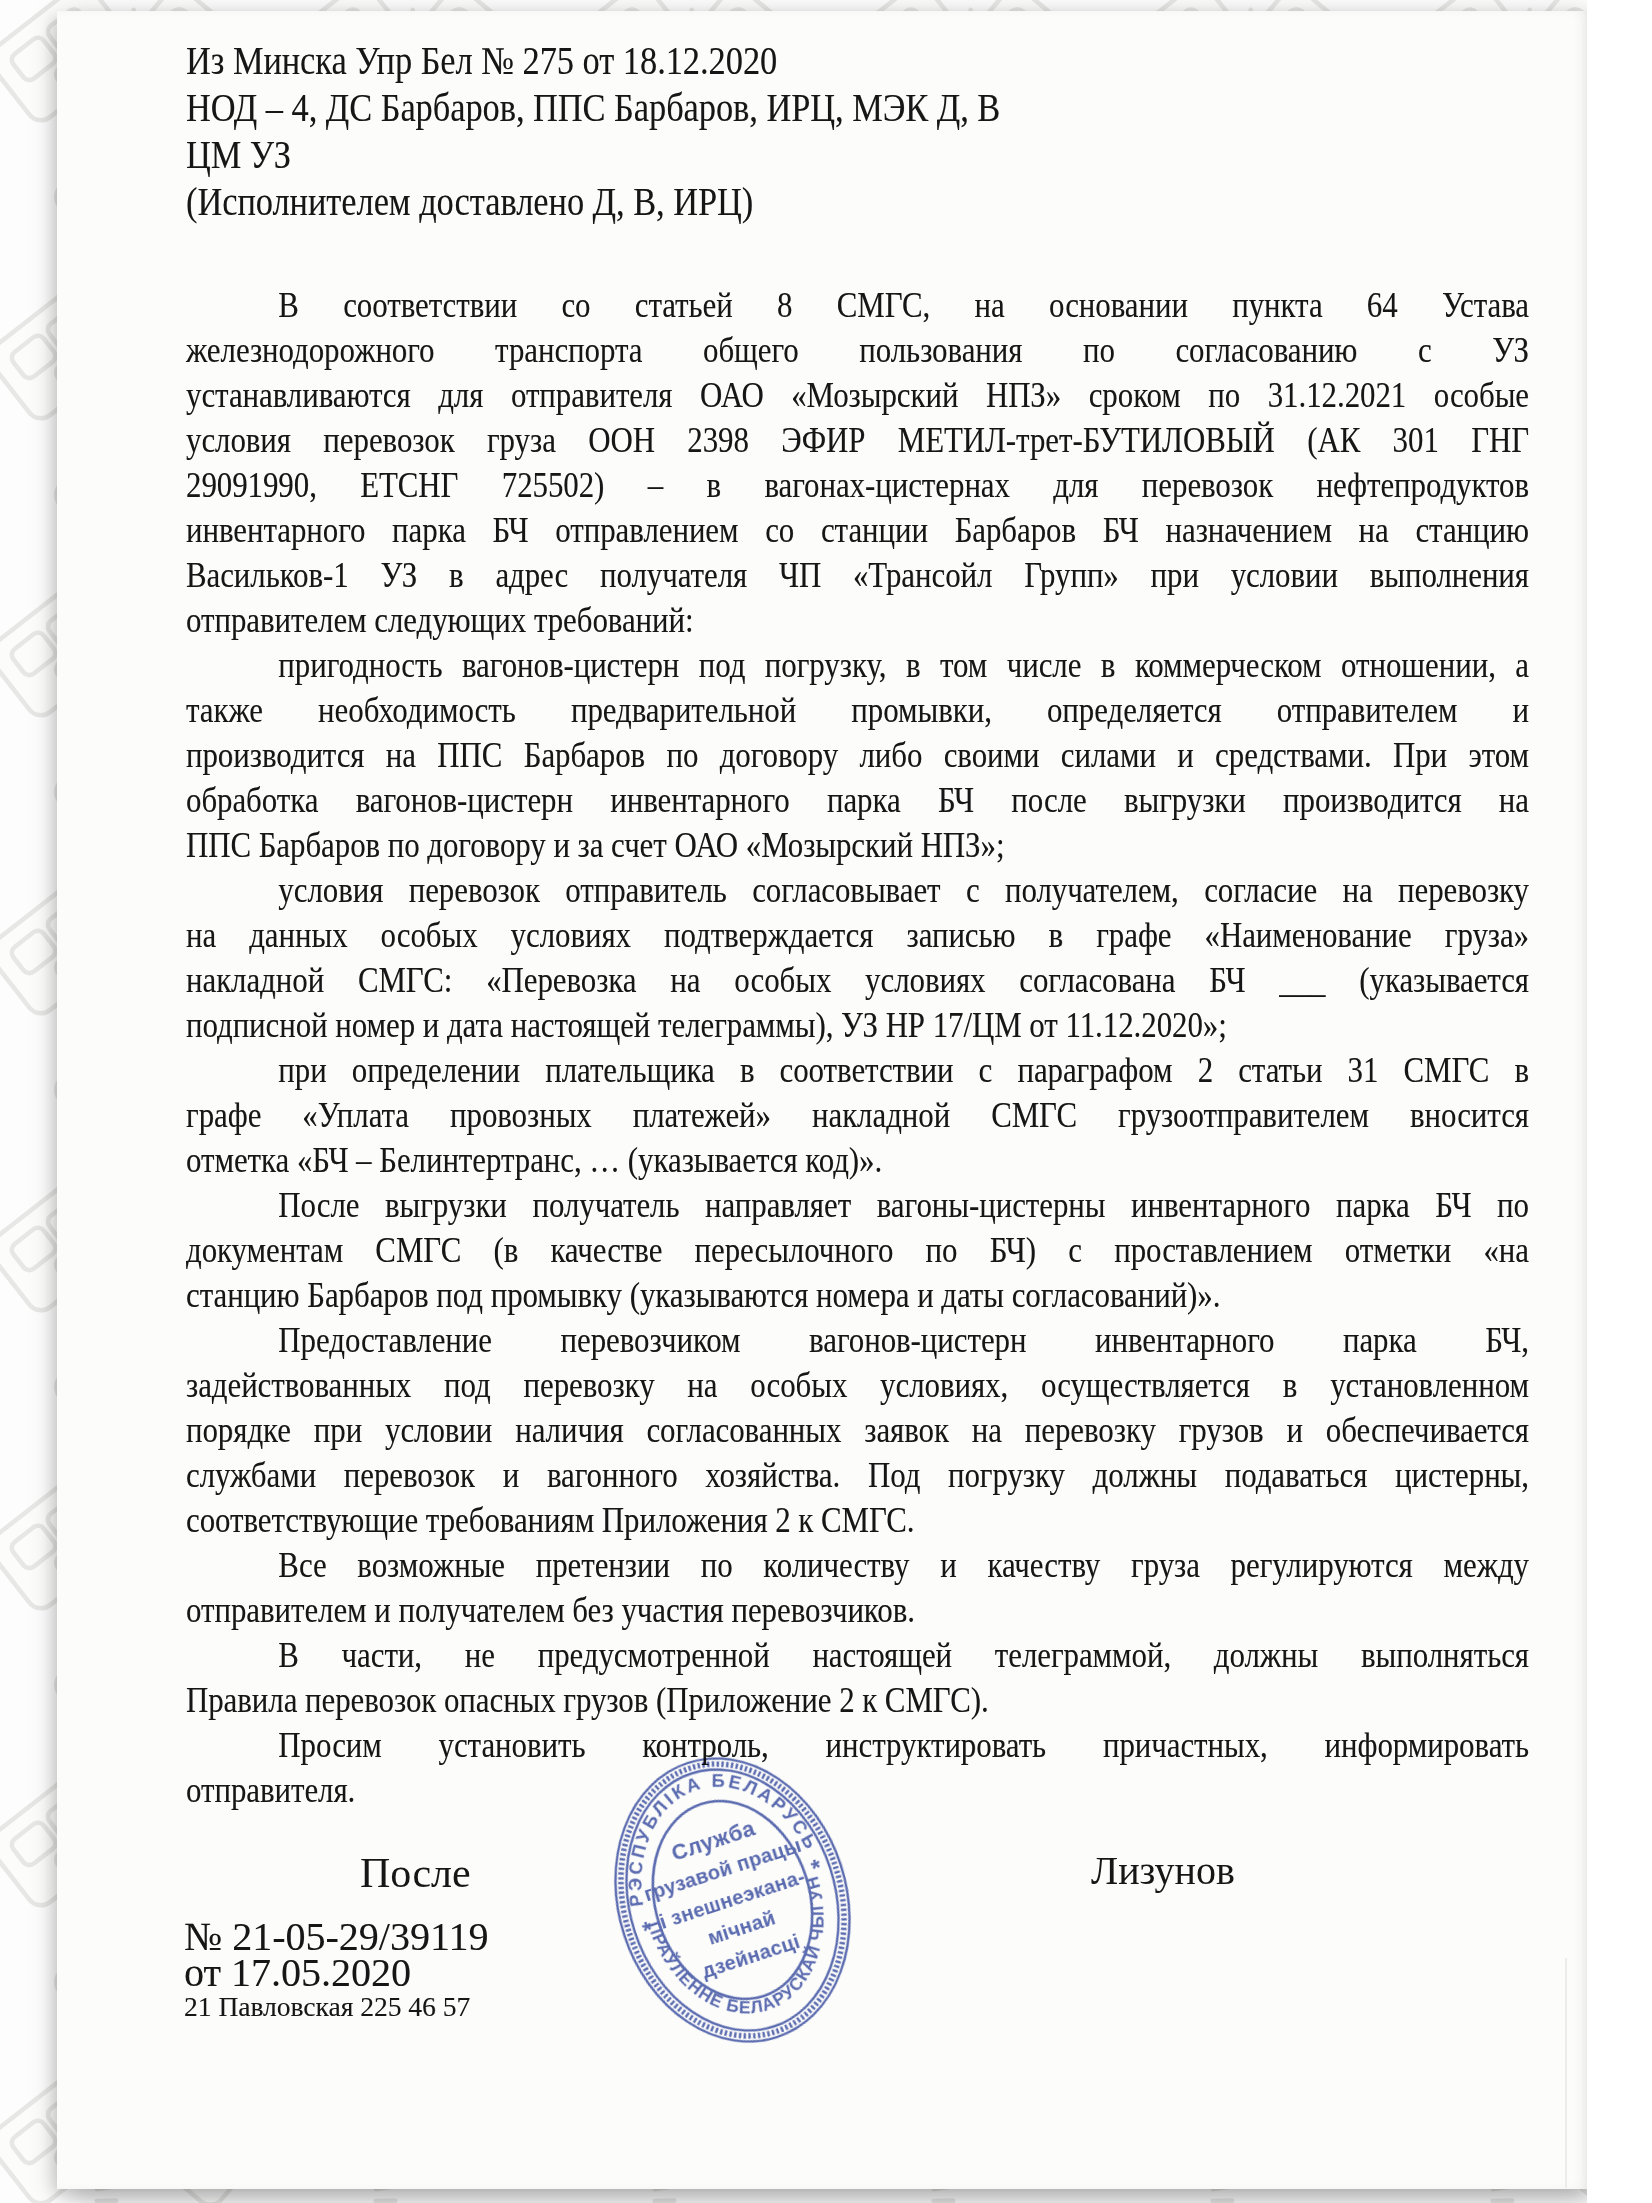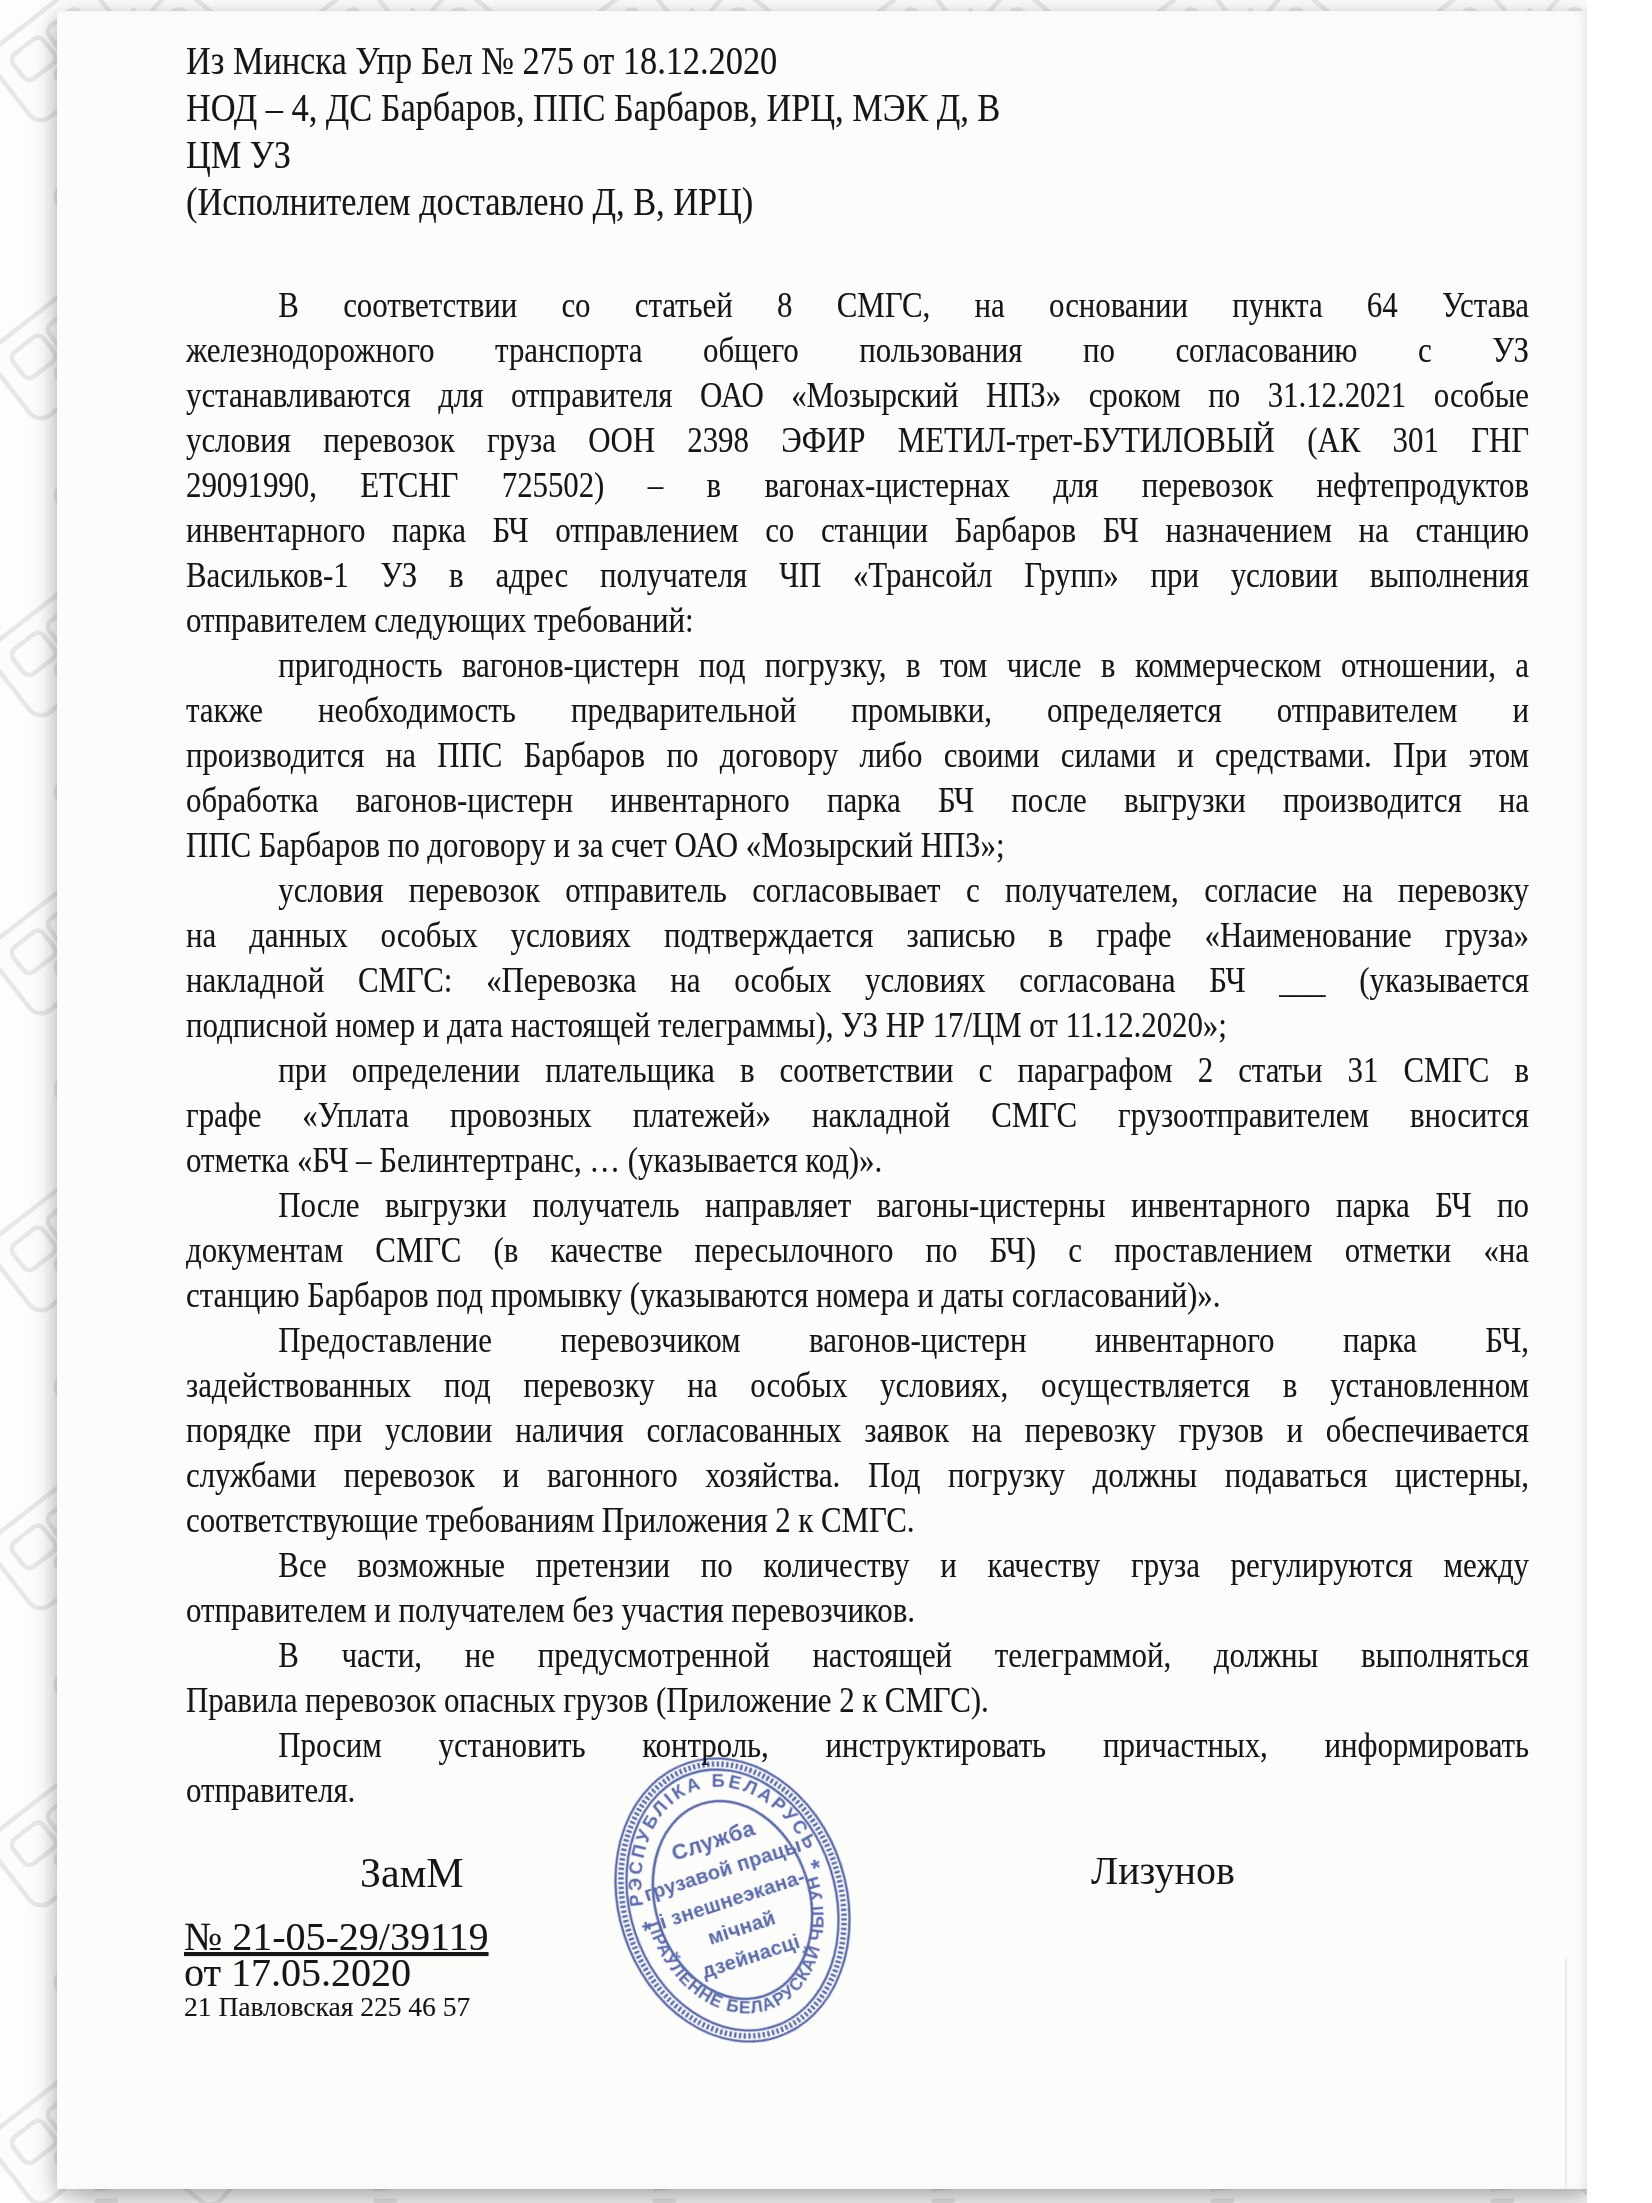--- a/index.html
+++ b/index.html
@@ -29,21 +29,21 @@
   .bline{line-height:45px;text-align:justify;text-align-last:justify;}
   .bline.first{text-indent:105px;}
   .bline.last{text-align-last:left;}
 
   
   .sig-pos{position:absolute;left:303px;top:1838px;font-size:42px;}
   .sig-name{position:absolute;left:1034px;top:1836px;font-size:40px;}
 
   
   .ref{position:absolute;left:127px;top:1908px;text-shadow:0.3px 0.3px 0.5px rgba(20,20,20,.3);}
-  .ref .r1{font-size:40px;line-height:36px;text-decoration:underline;}
+  .ref .r1{font-size:40px;line-height:36px;}
   .ref .r2{font-size:40px;line-height:36px;}
   .ref .r3{font-size:27.5px;line-height:31px;margin-top:0;}
 
   
   .stamp{position:absolute;left:547px;top:1733px;transform:rotate(-18deg);
          mix-blend-mode:multiply;opacity:.88;filter:blur(0.4px);}
   .stamp ellipse{fill:none;stroke:#4356a8;}
   .ring-thin{stroke-width:2.6;}
   .ring-hatch{stroke-width:6;stroke-dasharray:2.6 2.6;}
   .ring-inner{stroke-width:2.8;}
@@ -904,21 +904,21 @@
           <div class="bline last">соответствующие требованиям Приложения 2 к СМГС.</div>
           <div class="bline first">Все возможные претензии по количеству и качеству груза регулируются между</div>
           <div class="bline last">отправителем и получателем без участия перевозчиков.</div>
           <div class="bline first">В части, не предусмотренной настоящей телеграммой, должны выполняться</div>
           <div class="bline last">Правила перевозок опасных грузов (Приложение 2 к СМГС).</div>
           <div class="bline first">Просим установить контроль, инструктировать причастных, информировать</div>
           <div class="bline last">отправителя.</div>
         </div>
     </div>
 
-    <div class="sig-pos">ЗамМ</div>
+    <div class="sig-pos">После</div>
     <div class="sig-name">Лизунов</div>
 
     <div class="ref">
       <div class="r1">№ 21-05-29/39119</div>
       <div class="r2">от 17.05.2020</div>
       <div class="r3">21 Павловская 225 46 57</div>
     </div>
 
     <svg class="stamp" width="257" height="312" viewBox="-140 -170 280 340">
       <ellipse class="ring-thin" rx="124" ry="157"></ellipse>

